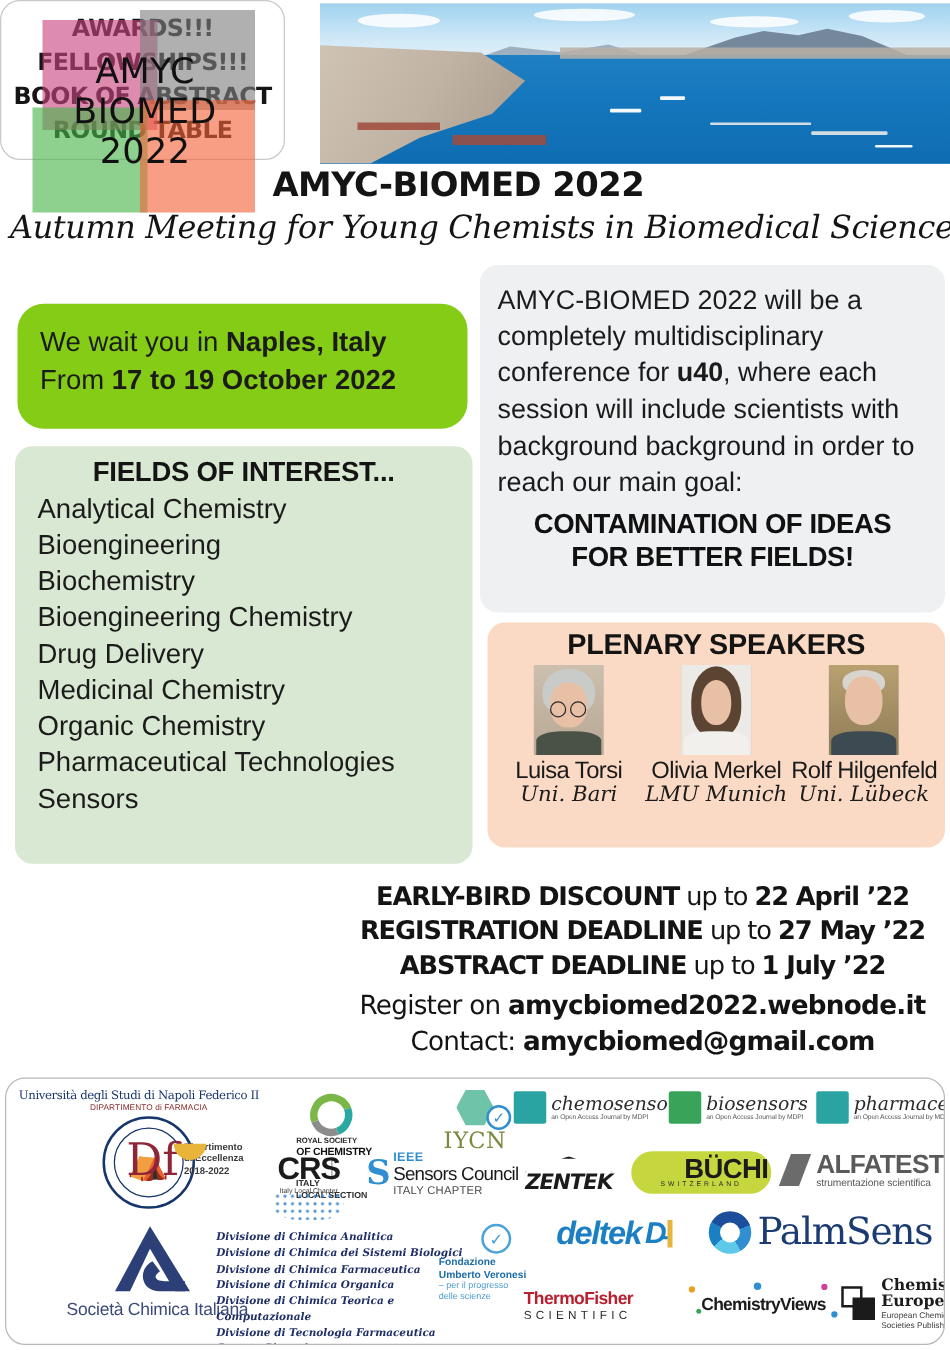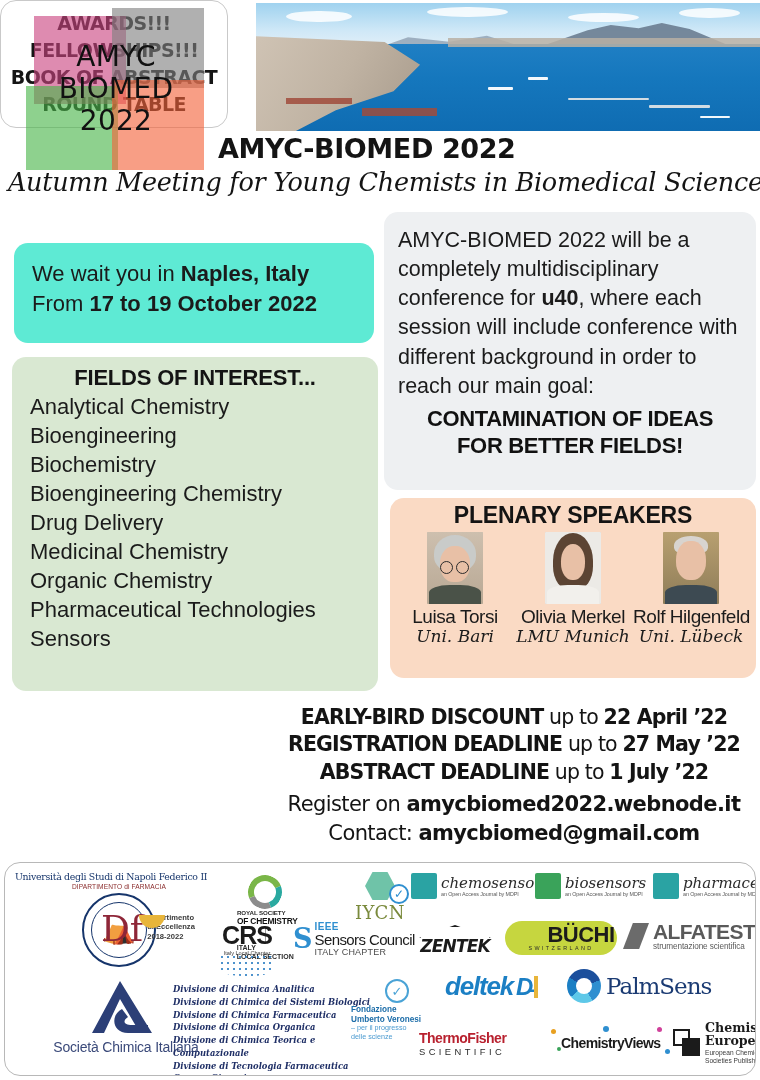--- a/index.html
+++ b/index.html
@@ -75,21 +75,21 @@
     position:absolute; left:8px; top:167px; width:752px;
     font-family:"DejaVu Serif", serif;
     font-style:italic; font-size:25.5px; letter-spacing:-.3px; color:#141414;
     white-space:nowrap;
   }
 
   
   .card { position:absolute; border-radius:14px; }
   .card-location {
     left:14px; top:243px; width:360px; height:100px;
-    background:#5eead4; padding:16px 0 0 18px;
+    background:#84cc16; padding:16px 0 0 18px;border-radius:21px;
   }
   .loc-line { font-size:22px; line-height:1.36; color:#1b1b1b; }
   .loc-line b { font-weight:bold; }
 
   .card-fields {
     left:12px; top:357px; width:366px; height:334px;
     background:#d9e8d2; padding:8px 0 0 0;
   }
   .fields-head {
     text-align:center; font-weight:bold; font-size:22px; color:#141414;
@@ -298,21 +298,21 @@
   .deltek-b { width:4px; height:22px; background:#e8b53a; }
 
   
   .palm { left:562px; top:106px; display:flex; align-items:center; gap:5px; }
   .palm-c {
     width:34px; height:34px; border-radius:50%;
     background:conic-gradient(#1b4f9c 0deg 70deg, #2f8fd0 70deg 150deg, #5ec8e8 150deg 230deg, #1b7fc4 230deg 300deg, #1b4f9c 300deg 360deg);
     position:relative;
   }
   .palm-c::after { content:""; position:absolute; inset:9px; background:#fff; border-radius:50%; }
-  .palm-t { font-family:"DejaVu Serif", serif; font-size:23px; color:#1b3b73; letter-spacing:-1px; line-height:1; }
+  .palm-t { font-family:"DejaVu Serif", serif; font-size:30px; color:#1b3b73; letter-spacing:-1px; line-height:1; }
 
   
   .thermo { left:414px; top:168px; width:140px; }
   .th-t1 { font-weight:bold; font-size:14px; color:#b8202e; letter-spacing:-.5px; line-height:1.05; }
   .th-t2 { font-size:9.4px; color:#2b2b2b; letter-spacing:3.4px; }
 
   
   .chv { left:556px; top:172px; display:flex; align-items:center; }
   .chv-t { font-weight:bold; font-size:14px; color:#1b1b1b; letter-spacing:-.6px; }
   .chv-dot { position:absolute; border-radius:50%; }
@@ -384,21 +384,21 @@
       <li>Drug Delivery</li>
       <li>Medicinal Chemistry</li>
       <li>Organic Chemistry</li>
       <li>Pharmaceutical Technologies</li>
       <li>Sensors</li>
     </ul>
   </div>
 
   <div class="card card-desc">
     <div class="desc-p">
-      <span>AMYC-BIOMED 2022 will be a completely multidisciplinary conference for </span><b>u40</b><span>, where each session will include conference with different background in order to reach our main goal:</span>
+      <span>AMYC-BIOMED 2022 will be a completely multidisciplinary conference for </span><b>u40</b><span>, where each session will include scientists with background background in order to reach our main goal:</span>
     </div>
     <div class="desc-big">CONTAMINATION OF IDEAS</div>
     <div class="desc-big" style="margin-top:0">FOR BETTER FIELDS!</div>
   </div>
 
   <div class="card card-speakers">
     <div class="sp-head">PLENARY SPEAKERS</div>
     <div class="sp-row">
 
       <div class="sp-col">

